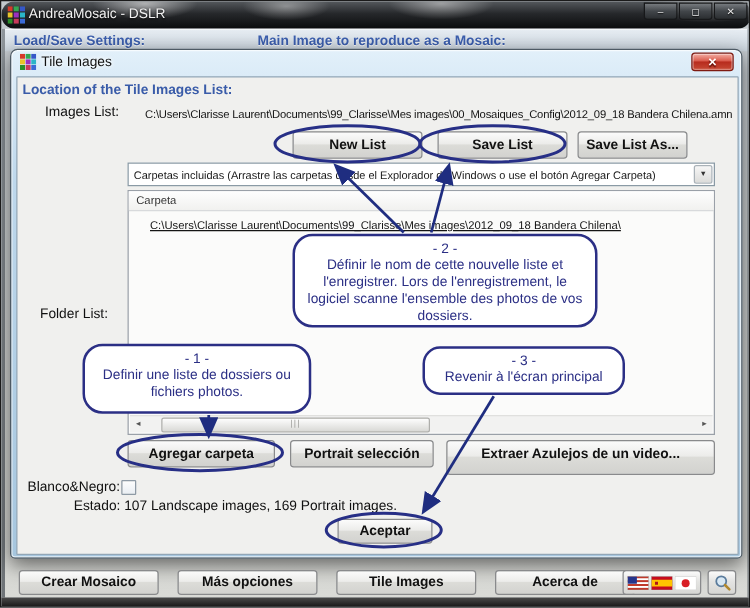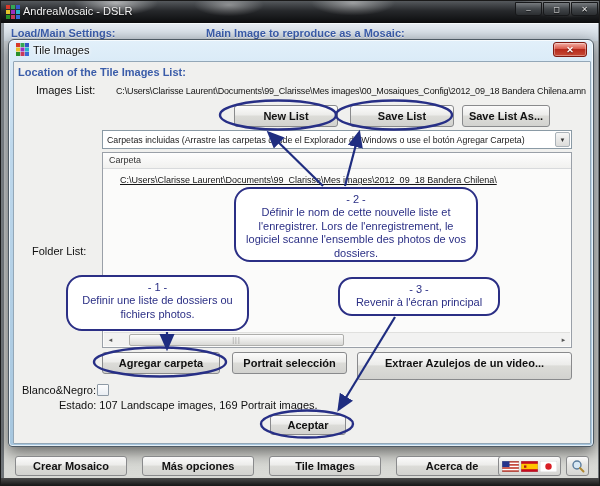--- a/index.html
+++ b/index.html
@@ -13,20 +13,21 @@
 
   
   .main-titlebar {
     left:0; top:0; width:600px; height:22px;
     background:
       radial-gradient(60px 18px at 115px 2px, rgba(255,255,255,.55), rgba(255,255,255,0) 70%),
       radial-gradient(50px 16px at 228px 4px, rgba(255,255,255,.4), rgba(255,255,255,0) 70%),
       radial-gradient(60px 18px at 352px 2px, rgba(255,255,255,.45), rgba(255,255,255,0) 70%),
       radial-gradient(70px 20px at 565px 3px, rgba(255,255,255,.4), rgba(255,255,255,0) 70%),
       linear-gradient(#55595d, #26282b 45%, #0b0c0d);
+    border-radius: 11px;
   }
   .main-title { left:22px; top:4px; font-size:11px; color:#f2f2f2; text-shadow:0 1px 2px #000; }
   .win-controls { right:3px; top:1px; display:flex; gap:1px; }
   .win-btn {
     width:27px; height:14px; font-size:8px; line-height:13px; text-align:center;
     color:#e8e8e8; background:linear-gradient(#777b7f,#42464a 50%,#2b2e31);
     border:1px solid #17181a; border-radius:0 0 3px 3px; text-shadow:0 1px 1px #000;
   }
   .top-strip {
     left:0; top:22px; width:600px; height:18px;
@@ -138,21 +139,21 @@
     <div class="abs main-title">AndreaMosaic - DSLR</div>
     <div class="abs win-controls">
       <div class="win-btn">–</div>
       <div class="win-btn">◻</div>
       <div class="win-btn">✕</div>
     </div>
   </div>
 
   <div class="abs main-body-bg"></div>
   <div class="abs top-strip">
-    <div class="abs blue-label" style="left:10px;top:3px">Load/Main Settings:</div>
+    <div class="abs blue-label" style="left:10px;top:3px">Load/Save Settings:</div>
     <div class="abs blue-label" style="left:205px;top:3px">Main Image to reproduce as a Mosaic:</div>
   </div>
   <div class="abs side-edge" style="left:0"></div>
   <div class="abs side-edge" style="left:597px"></div>
 
   <div class="abs dialog">
     <svg class="abs" style="left:7px;top:3px" width="13" height="13">
       <rect x="0" y="0" width="4" height="4" fill="#d63a2a"></rect>
         <rect x="4.5" y="0" width="4" height="4" fill="#34a853"></rect>
         <rect x="9" y="0" width="4" height="4" fill="#3558c8"></rect>

